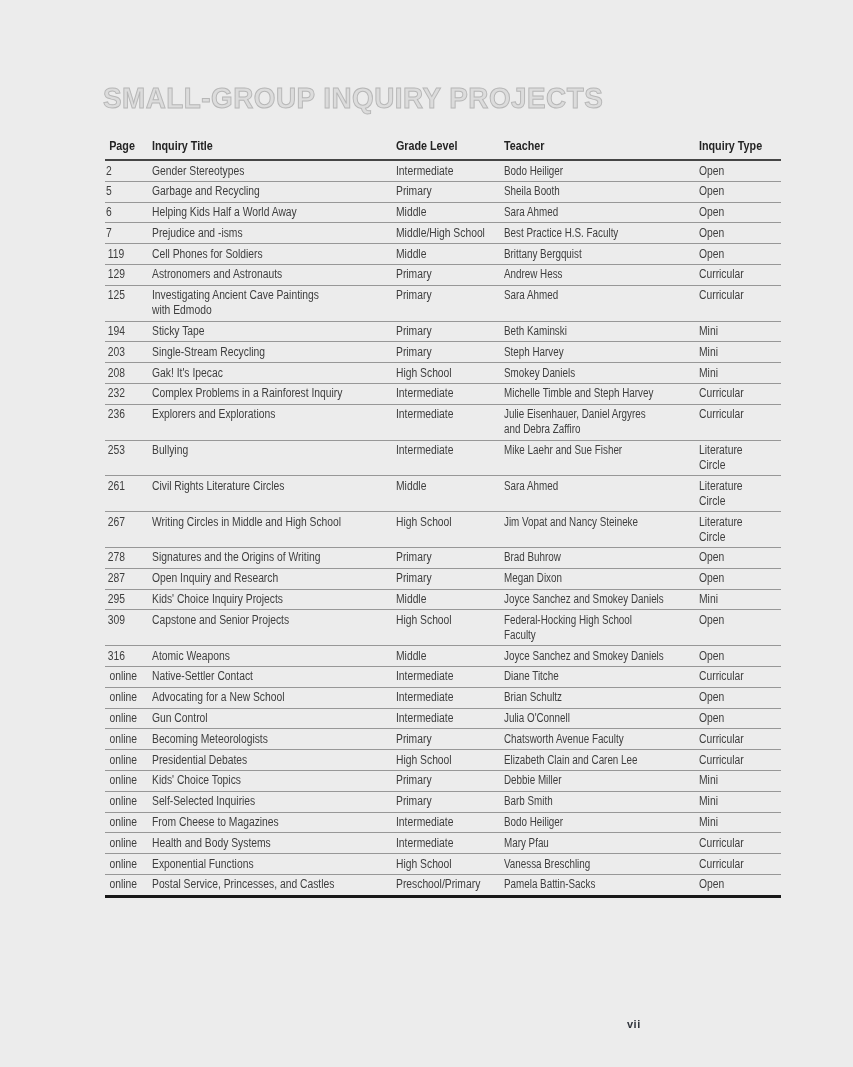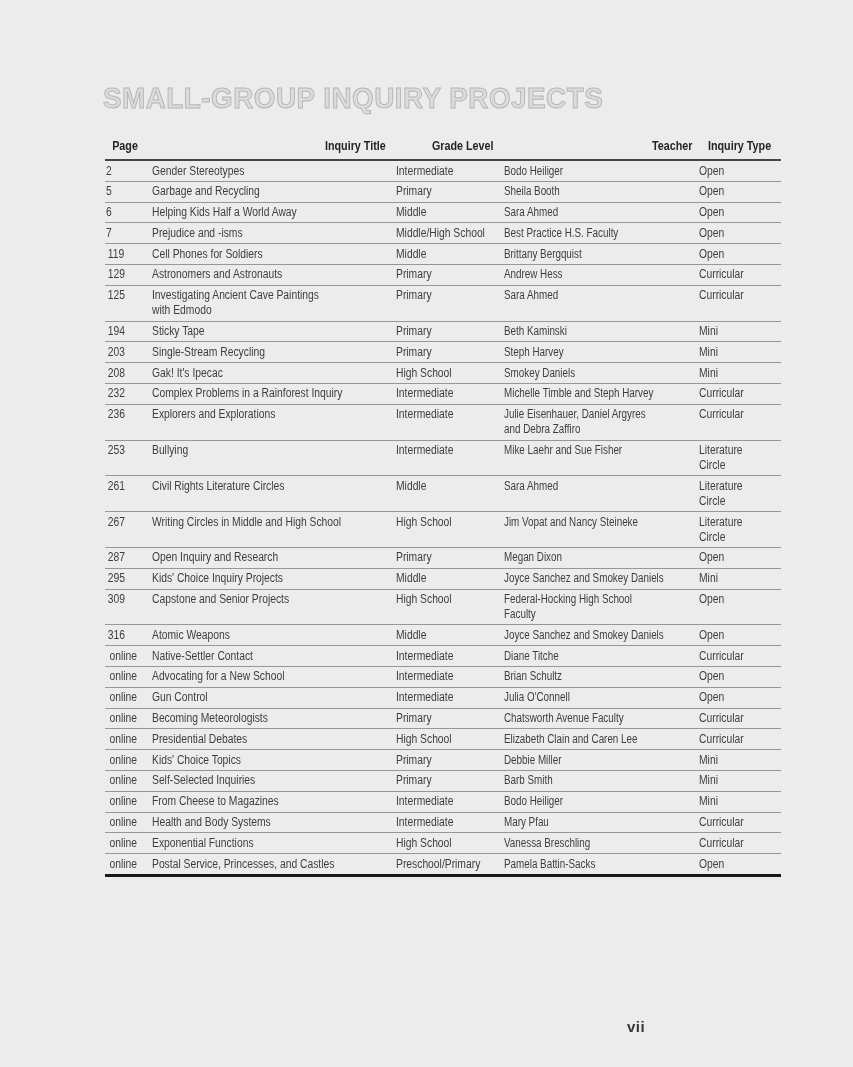--- a/index.html
+++ b/index.html
@@ -45,21 +45,20 @@
   }
   thead th {
     vertical-align: bottom;
     height: 20px;
     padding-bottom: 6px;
     border-bottom: 2px solid #454545;
     font-weight: bold;
     font-size: 12.5px;
     color: #242424;
     white-space: nowrap;
-    text-align: right;
   }
   tbody td {
     padding-top: 2.5px;
     padding-bottom: 2.3px;
     border-bottom: 1px solid #979797;
     font-size: 12px;
     line-height: 15px;
     white-space: nowrap;
   }
   tbody tr:last-child td { border-bottom: 3px solid #181818; }
@@ -70,21 +69,21 @@
     display: inline-block;
     transform: scaleX(0.86);
     transform-origin: 0 50%;
     white-space: pre-line;
   }
   .cnd.r { transform-origin: 100% 50%; }
   .cnd.teach { transform: scaleX(0.82); }
   .folio {
     position: absolute;
     left: 627px; top: 1018px;
-    font-size: 15px;
+    font-size: 11px;
     font-weight: bold;
     color: #31353d;
     letter-spacing: 0.5px;
   }
 </style>
 </head>
 <body>
 
 <h1 class="page-title">SMALL-GROUP INQUIRY PROJECTS</h1>
 
@@ -207,20 +206,27 @@
     <td><span class="cnd">Literature Circle</span></td>
   </tr>
       <tr>
     <td class="c-page"><span class="cnd r">267</span></td>
     <td class="c-title"><span class="cnd">Writing Circles in Middle and High School</span></td>
     <td><span class="cnd">High School</span></td>
     <td><span class="cnd teach">Jim Vopat and Nancy Steineke</span></td>
     <td><span class="cnd">Literature Circle</span></td>
   </tr>
       <tr>
+    <td class="c-page"><span class="cnd r">278</span></td>
+    <td class="c-title"><span class="cnd">Signatures and the Origins of Writing</span></td>
+    <td><span class="cnd">Primary</span></td>
+    <td><span class="cnd teach">Brad Buhrow</span></td>
+    <td><span class="cnd">Open</span></td>
+  </tr>
+      <tr>
     <td class="c-page"><span class="cnd r">287</span></td>
     <td class="c-title"><span class="cnd">Open Inquiry and Research</span></td>
     <td><span class="cnd">Primary</span></td>
     <td><span class="cnd teach">Megan Dixon</span></td>
     <td><span class="cnd">Open</span></td>
   </tr>
       <tr>
     <td class="c-page"><span class="cnd r">295</span></td>
     <td class="c-title"><span class="cnd">Kids' Choice Inquiry Projects</span></td>
     <td><span class="cnd">Middle</span></td>

